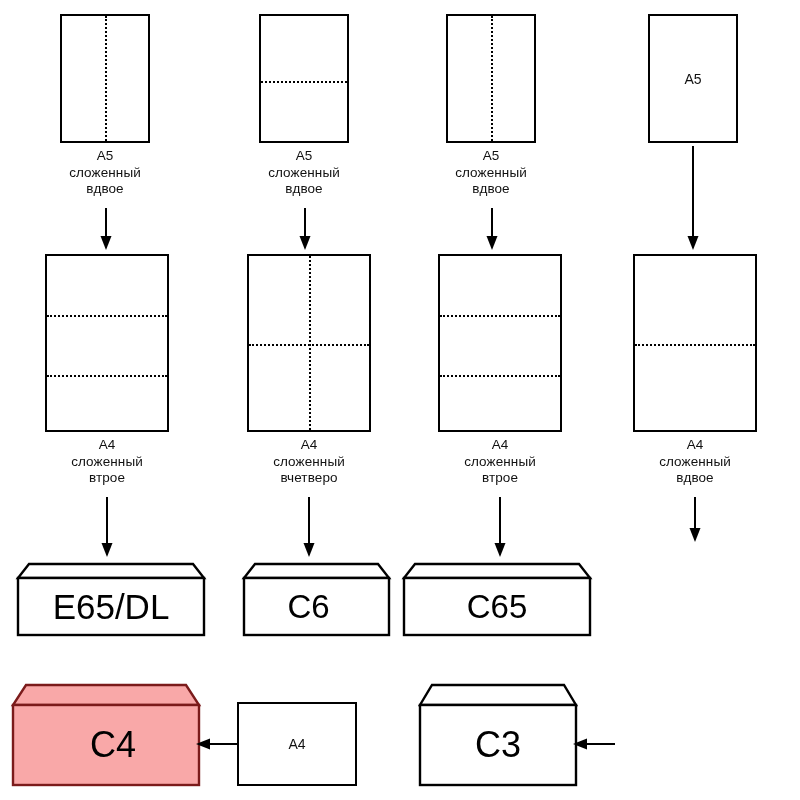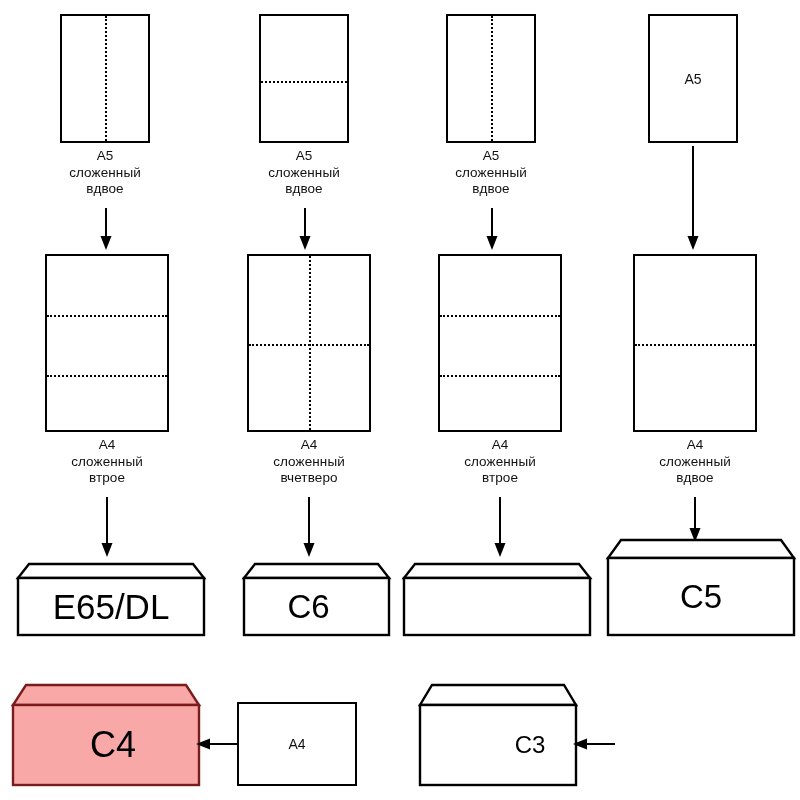--- a/index.html
+++ b/index.html
@@ -188,29 +188,23 @@
       <rect x="0" y="22" width="145" height="57" fill="#fff" stroke="#000" stroke-width="2.4"></rect>
     </svg>
     <div class="env-text" style="left:0;top:22px;width:145px;height:57px;font-size:33px;">C6</div>
   </div>
 
   <div class="envelope" style="left:404px;top:556px;width:186px;height:80px;">
     <svg width="186" height="80" viewBox="0 0 186 80">
       <polygon points="11,8 175,8 186,22 0,22" fill="#fff" stroke="#000" stroke-width="2.4"></polygon>
       <rect x="0" y="22" width="186" height="57" fill="#fff" stroke="#000" stroke-width="2.4"></rect>
     </svg>
-  </div>
-
-  <div class="envelope" style="left:608px;top:536px;width:186px;height:100px;">
-    <svg width="186" height="100" viewBox="0 0 186 100">
-      <polygon points="13,4 173,4 186,22 0,22" fill="#fff" stroke="#000" stroke-width="2.4"></polygon>
-      <rect x="0" y="22" width="186" height="77" fill="#fff" stroke="#000" stroke-width="2.4"></rect>
-    </svg>
-    <div class="env-text" style="left:0;top:22px;width:186px;height:77px;font-size:33px;">C5</div>
-  </div>
+    <div class="env-text" style="left:0;top:22px;width:186px;height:57px;font-size:33px;">C65</div>
+  </div>
+
 
   <div class="envelope" style="left:13px;top:681px;width:186px;height:105px;">
     <svg width="186" height="105" viewBox="0 0 186 105">
       <polygon points="13,4 173,4 186,24 0,24" fill="#F9A8A8" stroke="#7B1B1B" stroke-width="2.4"></polygon>
       <rect x="0" y="24" width="186" height="80" fill="#F9A8A8" stroke="#7B1B1B" stroke-width="2.4"></rect>
     </svg>
     <div class="env-text" style="left:0;top:24px;width:200px;height:80px;font-size:36px;">C4</div>
   </div>
 
   <div class="arrow" style="left:196px;top:735px;">
@@ -222,21 +216,21 @@
 
   <div class="sheet" style="left:237px;top:702px;width:120px;height:84px;">
     <div class="inner-label">A4</div>
   </div>
 
   <div class="envelope" style="left:420px;top:681px;width:156px;height:105px;">
     <svg width="156" height="105" viewBox="0 0 156 105">
       <polygon points="12,4 144,4 156,24 0,24" fill="#fff" stroke="#000" stroke-width="2.4"></polygon>
       <rect x="0" y="24" width="156" height="80" fill="#fff" stroke="#000" stroke-width="2.4"></rect>
     </svg>
-    <div class="env-text" style="left:0;top:24px;width:156px;height:80px;font-size:24px;padding-left:32px;">C3</div>
+    <div class="env-text" style="left:0;top:24px;width:156px;height:80px;font-size:36px;">C3</div>
   </div>
 
   <div class="arrow" style="left:573px;top:735px;">
     <svg width="42" height="18" viewBox="0 0 42 18">
       <line x1="42" y1="9" x2="10" y2="9" stroke="#000" stroke-width="2"></line>
       <polygon points="0,9 14,3.5 14,14.5" fill="#000"></polygon>
     </svg>
   </div>
 
 

